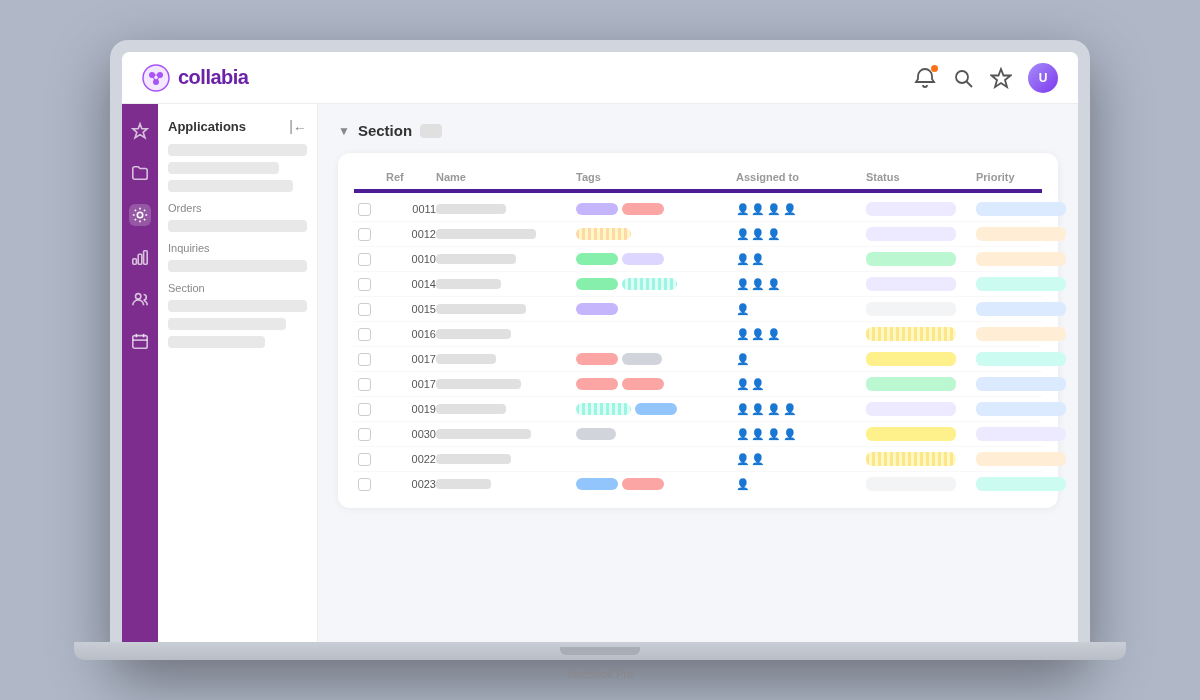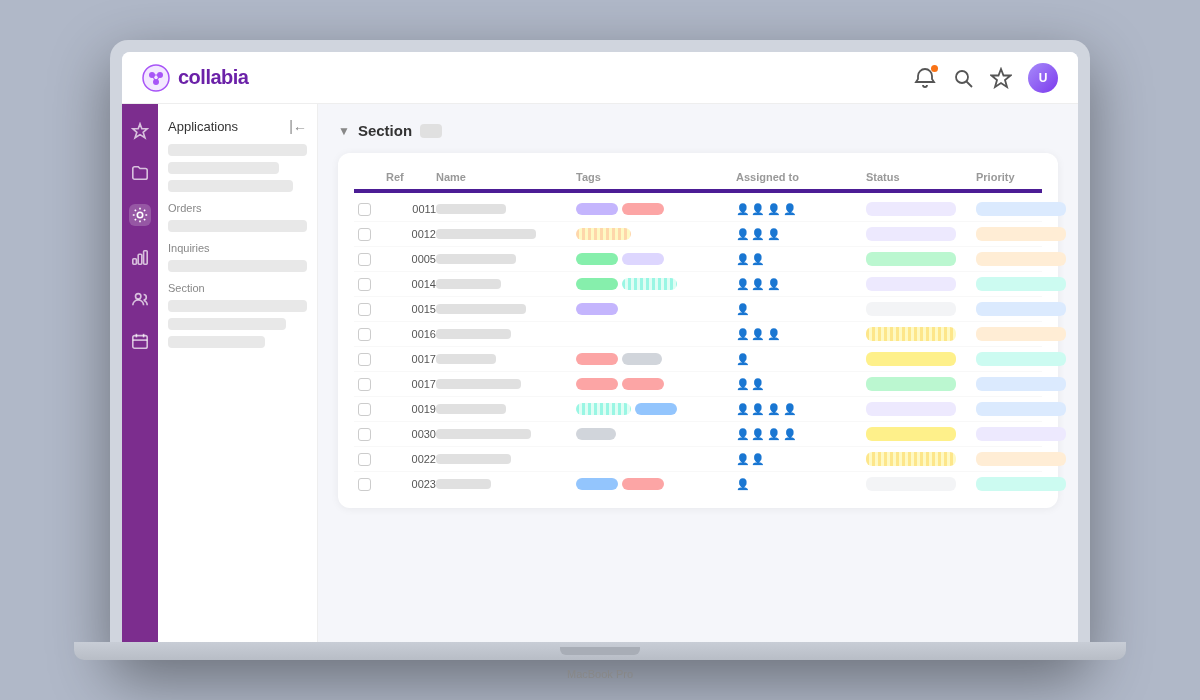--- a/index.html
+++ b/index.html
@@ -163,21 +163,21 @@
       overflow: hidden;
     }
     .sec-header {
       display: flex;
       align-items: center;
       justify-content: space-between;
       margin-bottom: 10px;
     }
     .sec-title {
       font-size: 13px;
-      font-weight: 400;
+      font-weight: 700;
       color: #333;
     }
     .collapse-btn {
       color: #888;
       cursor: pointer;
       font-size: 14px;
     }
     .sidebar-placeholder {
       height: 12px;
       background: #e8e8e8;
@@ -476,21 +476,21 @@
                   </div>
                   <div class="row-status">
                     <div class="status-pill" style="background: rgb(237, 233, 254);"></div>
                   </div>
                   <div class="row-priority">
                     <div class="priority-pill" style="background: rgb(255, 237, 213);"></div>
                   </div>
                 </div>
                 <div class="table-row">
                   <div class="row-check"></div>
-                  <div class="row-ref">0005</div>
+                  <div class="row-ref">0010</div>
                   <div class="row-name">
                     <div class="name-pill" style="width: 80px;"></div>
                   </div>
                   <div class="row-tags">
                     <div class="tag-pill" style="background: rgb(134, 239, 172); width: 42px;"></div>
                     <div class="tag-pill" style="background: rgb(221, 214, 254); width: 42px;"></div>
                   </div>
                   <div class="row-assigned">
                     <span class="user-icon" style="font-size: 11px;">👤</span>
                     <span class="user-icon" style="font-size: 11px;">👤</span>

